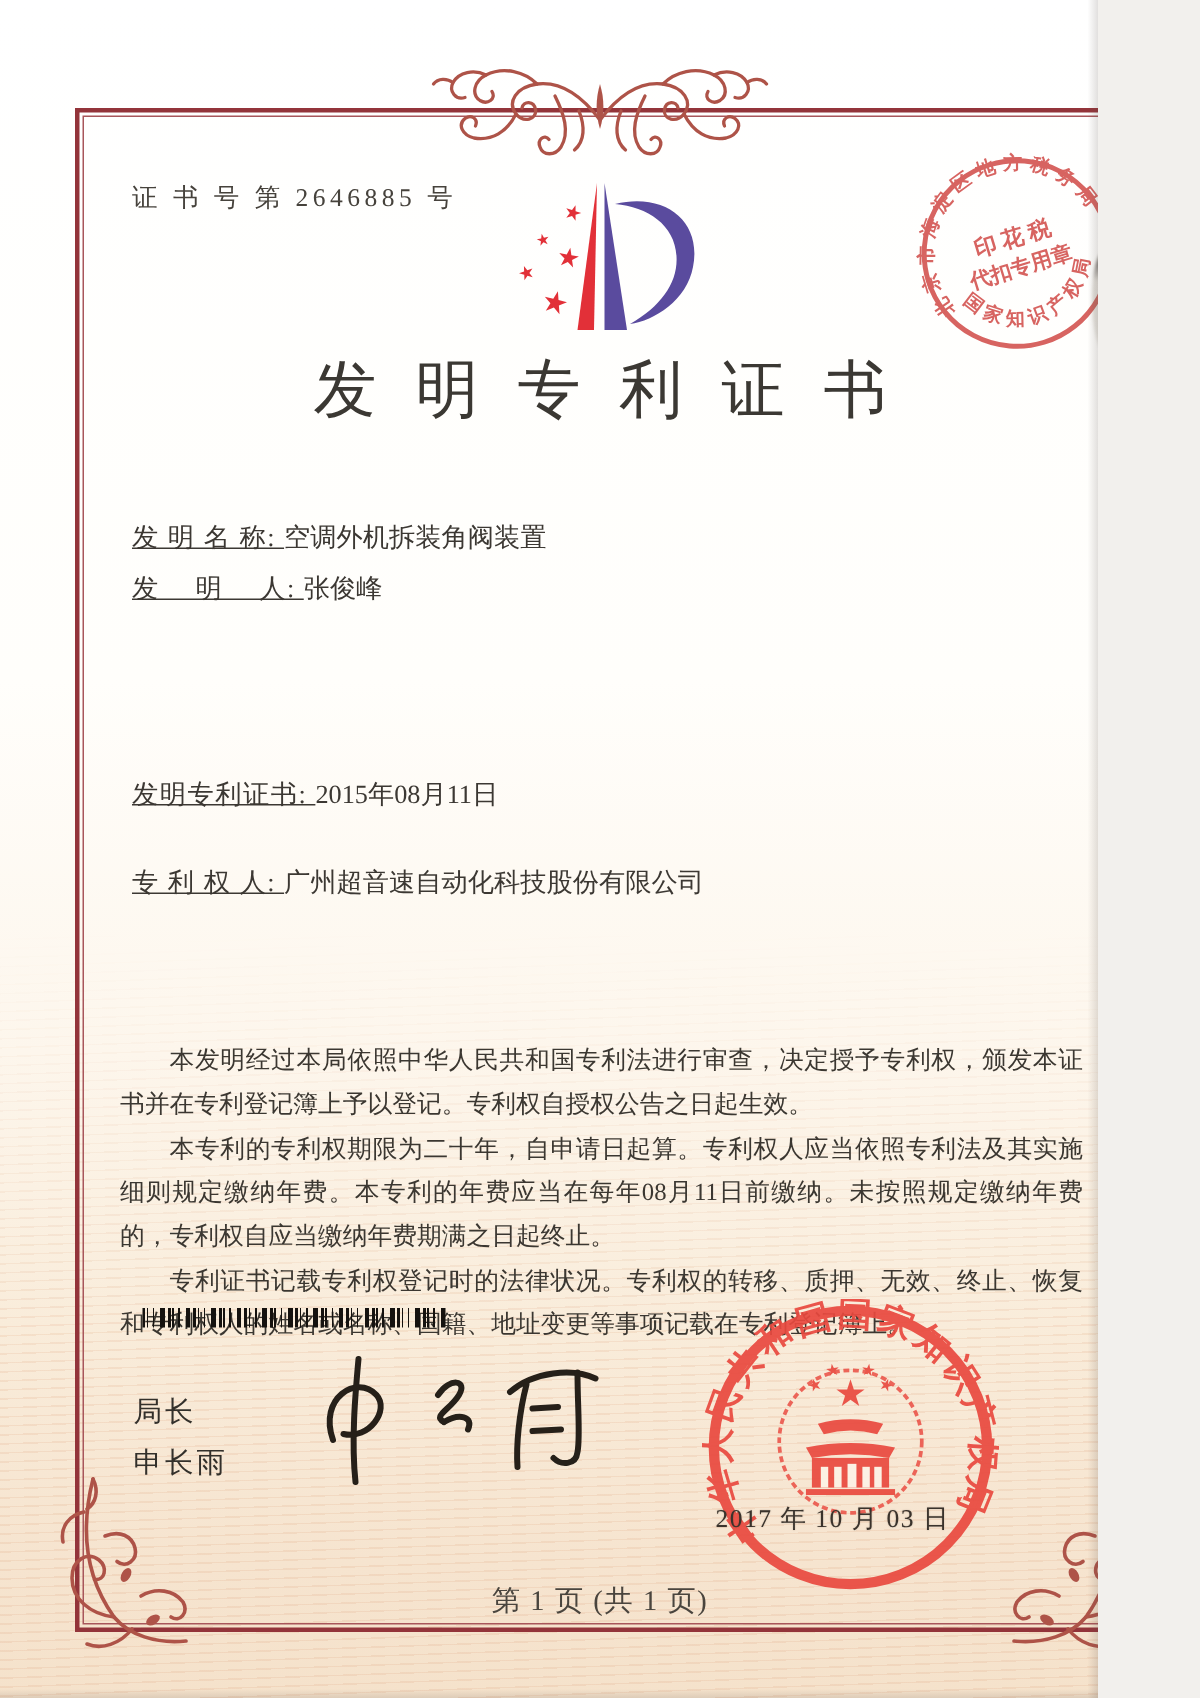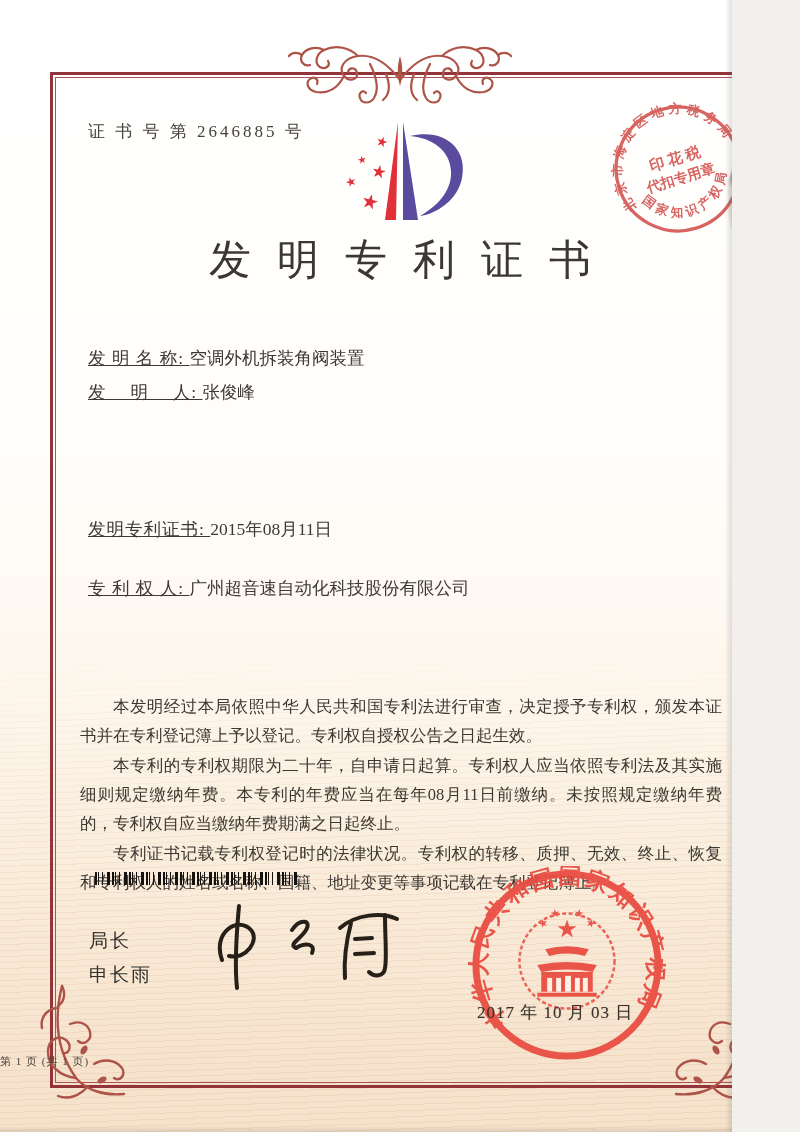--- a/index.html
+++ b/index.html
@@ -31,22 +31,22 @@
   .barcode{position:absolute;left:95px;top:872px;width:202px;height:13px;
     background:repeating-linear-gradient(90deg,#15120f 0 2px,transparent 2px 3px,#15120f 3px 4px,transparent 4px 7px,#15120f 7px 8px,transparent 8px 12px,#15120f 12px 15px,transparent 15px 17px);}
   .signer{position:absolute;left:89px;font-family:Liberation Serif, serif;
     font-size:19px;color:#33302b;letter-spacing:2px;}
   .signature{position:absolute;left:198px;top:898px;width:215px;height:102px;}
   .seal{position:absolute;left:468px;top:866px;width:198px;height:198px;opacity:0.92;}
   .sealdate{position:absolute;left:477px;top:1001px;font-size:17px;color:#3a332c;
     letter-spacing:1px;white-space:nowrap;text-shadow:0 0 1px rgba(60,50,40,.35);}
   .taxstamp{position:absolute;left:603px;top:94px;width:150px;height:150px;
     transform:rotate(-17deg);opacity:0.88;}
-  .footer{position:absolute;left:0;top:1054px;width:800px;
-    font-size:11px;color:#4a453e;letter-spacing:1px;}
+  .footer{position:absolute;left:0;top:1054px;width:800px;text-align:center;
+    font-size:19px;color:#4a453e;letter-spacing:1px;}
   .smudge{position:absolute;left:728px;top:168px;width:16px;height:66px;border-radius:50% 40% 45% 55%;
     background:linear-gradient(185deg,rgba(40,35,28,0.55) 0 14%,rgba(120,110,90,0.22) 30%,rgba(140,130,105,0.18) 100%);
     filter:blur(1px);}
 </style>
 </head>
 <body>
 
 <svg width="0" height="0" style="position:absolute" aria-hidden="true">
   <defs>
     <path id="star5" d="M0,-1 L0.225,-0.309 L0.951,-0.309 L0.363,0.118 L0.588,0.809 L0,0.382 L-0.588,0.809 L-0.363,0.118 L-0.951,-0.309 L-0.225,-0.309 Z"></path>

